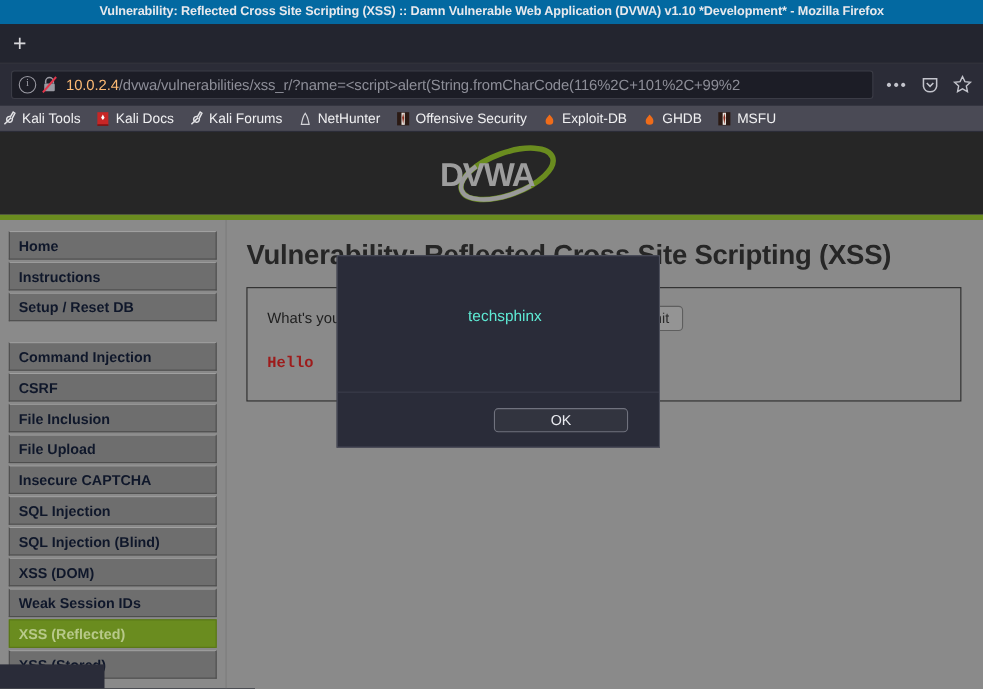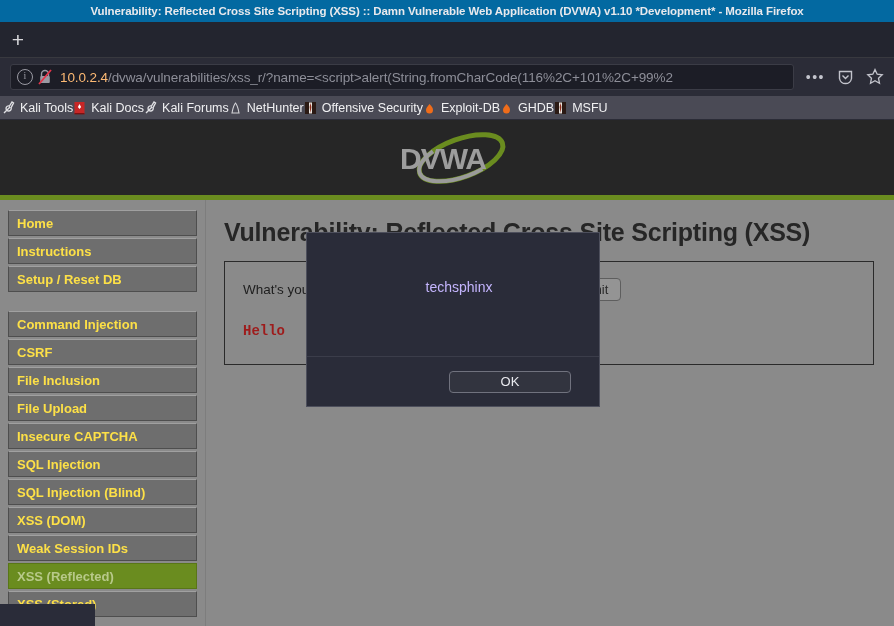--- a/index.html
+++ b/index.html
@@ -117,20 +117,21 @@
     align-items: center;
     justify-content: center;
   }
   .dots { font-size: 14px; letter-spacing: 1.5px; line-height: 10px; }
 
   .ff-bookmarks {
     height: 24px;
     background: #4a4a55;
     display: flex;
     align-items: center;
+    gap: 14px;
     padding-left: 2px;
     box-sizing: border-box;
     border-bottom: 1px solid #2b2c37;
   }
   .bm {
     display: flex;
     align-items: center;
     gap: 5px;
     color: #f0f0f2;
     font-size: 12.5px;
@@ -168,21 +169,21 @@
     width: 205px;
     flex: none;
     padding: 10px 8px 0 8px;
     box-sizing: border-box;
   }
   .nav-sep { height: 17px; }
   .nav-item {
     background: #6e6e6e;
     border: 1px solid #4e4e4e;
     border-top-color: #a0a0a0;
-    color: #fde047;
+    color: #0f172a;
     font-size: 13px;
     font-weight: bold;
     padding: 5px 0 6px 8px;
     margin-bottom: 2px;
     cursor: pointer;
     box-sizing: border-box;
     height: 26px;
     line-height: 15px;
     overflow: hidden;
     white-space: nowrap;
@@ -262,21 +263,21 @@
     box-sizing: border-box;
     z-index: 40;
     display: flex;
     flex-direction: column;
   }
   .modal-body {
     flex: 1;
     display: flex;
     align-items: center;
     justify-content: center;
-    color: #c4b5fd;
+    color: #5eead4;
     font-size: 14px;
     padding-bottom: 16px;
     margin-left: 12px;
   }
   .modal-footer {
     height: 50px;
     border-top: 1px solid #3b3d4a;
     display: flex;
     align-items: center;
     justify-content: flex-end;

